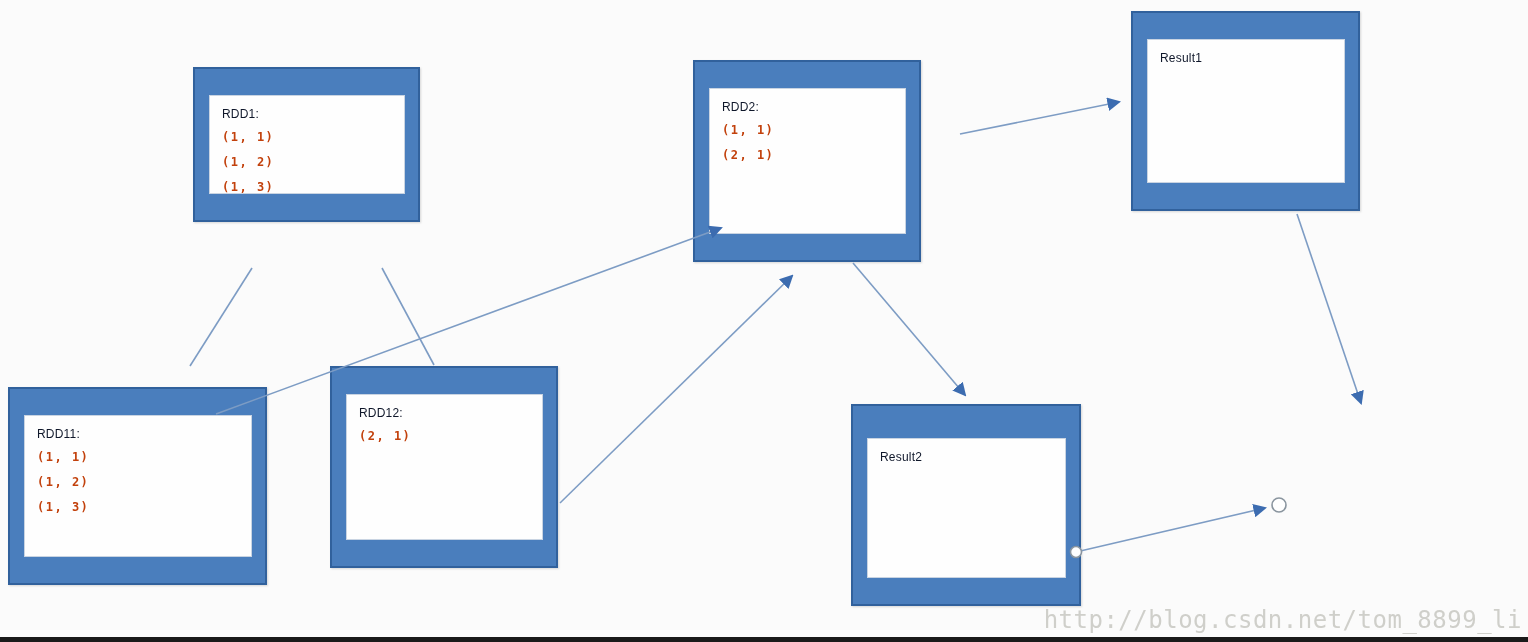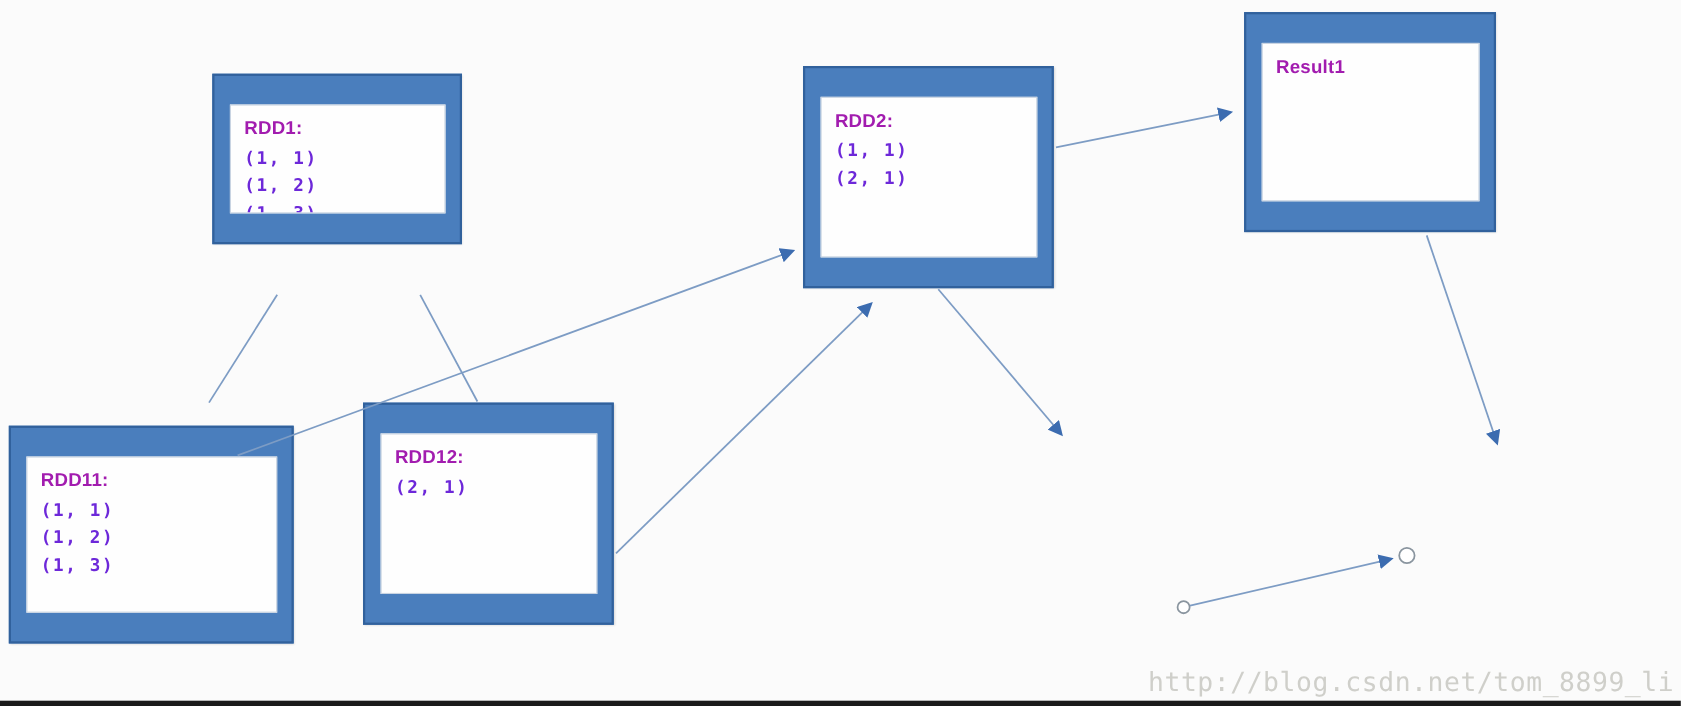--- a/index.html
+++ b/index.html
@@ -18,31 +18,31 @@
   }
   .node .inner{
     position:absolute;left:14px;right:13px;top:26px;bottom:26px;
     background:#fefefe;
     border:1px solid #c9d4e2;
     padding:11px 10px 0 12px;
     box-sizing:border-box;
     overflow:hidden;
   }
   .node-title{
-    color:#a21caf;
-    font-weight:bold;
-    font-size:17px;
+    color:#0f172a;
+    font-weight:normal;
+    font-size:12px;
     letter-spacing:.2px;
     margin-bottom:4px;
   }
   .node-item{
     font-family:"DejaVu Sans Mono", monospace;
-    font-size:16px;
+    font-size:12px;
     font-weight:bold;
-    color:#6d28d9;
+    color:#c2410c;
     line-height:25px;
     letter-spacing:1.5px;
     white-space:pre;
   }
   svg.wires{position:absolute;inset:0;pointer-events:none;}
   .watermark{
     position:absolute;
     right:6px;bottom:8px;
     font-family:"DejaVu Sans Mono", monospace;
     font-size:24px;
@@ -62,21 +62,21 @@
   <div class="node" style="left:193px;top:67px;width:227px;height:155px">
     <div class="inner">
       <div class="node-title">RDD1:</div>
       <div class="node-item">(1, 1)</div>
       <div class="node-item">(1, 2)</div>
       <div class="node-item">(1, 3)</div>
       <div class="node-item">(2, 1)</div>
     </div>
   </div>
 
-  <div class="node" style="left:730px;top:60px;width:228px;height:202px">
+  <div class="node" style="left:693px;top:60px;width:228px;height:202px">
     <div class="inner">
       <div class="node-title">RDD2:</div>
       <div class="node-item">(1, 1)</div>
       <div class="node-item">(2, 1)</div>
     </div>
   </div>
 
   <div class="node" style="left:1131px;top:11px;width:229px;height:200px">
     <div class="inner">
       <div class="node-title">Result1</div>
@@ -92,20 +92,25 @@
     </div>
   </div>
 
   <div class="node" style="left:330px;top:366px;width:228px;height:202px">
     <div class="inner">
       <div class="node-title">RDD12:</div>
       <div class="node-item">(2, 1)</div>
     </div>
   </div>
 
+  <div class="node" style="left:851px;top:404px;width:230px;height:202px">
+    <div class="inner" style="top:32px">
+      <div class="node-title">Result2</div>
+    </div>
+  </div>
 
 
   <svg class="wires" width="1528" height="642" viewBox="0 0 1528 642">
     <defs>
       <marker id="arrow" viewBox="0 0 10 10" refX="8.5" refY="5" markerWidth="8.5" markerHeight="8.5" orient="auto-start-reverse">
         <path d="M0,0 L10,5 L0,10 z" fill="#3c6cb0"></path>
       </marker>
     </defs>
     <g stroke="#7d9cc4" stroke-width="1.6" fill="none">
       <line x1="252" y1="268" x2="190" y2="366"></line>

